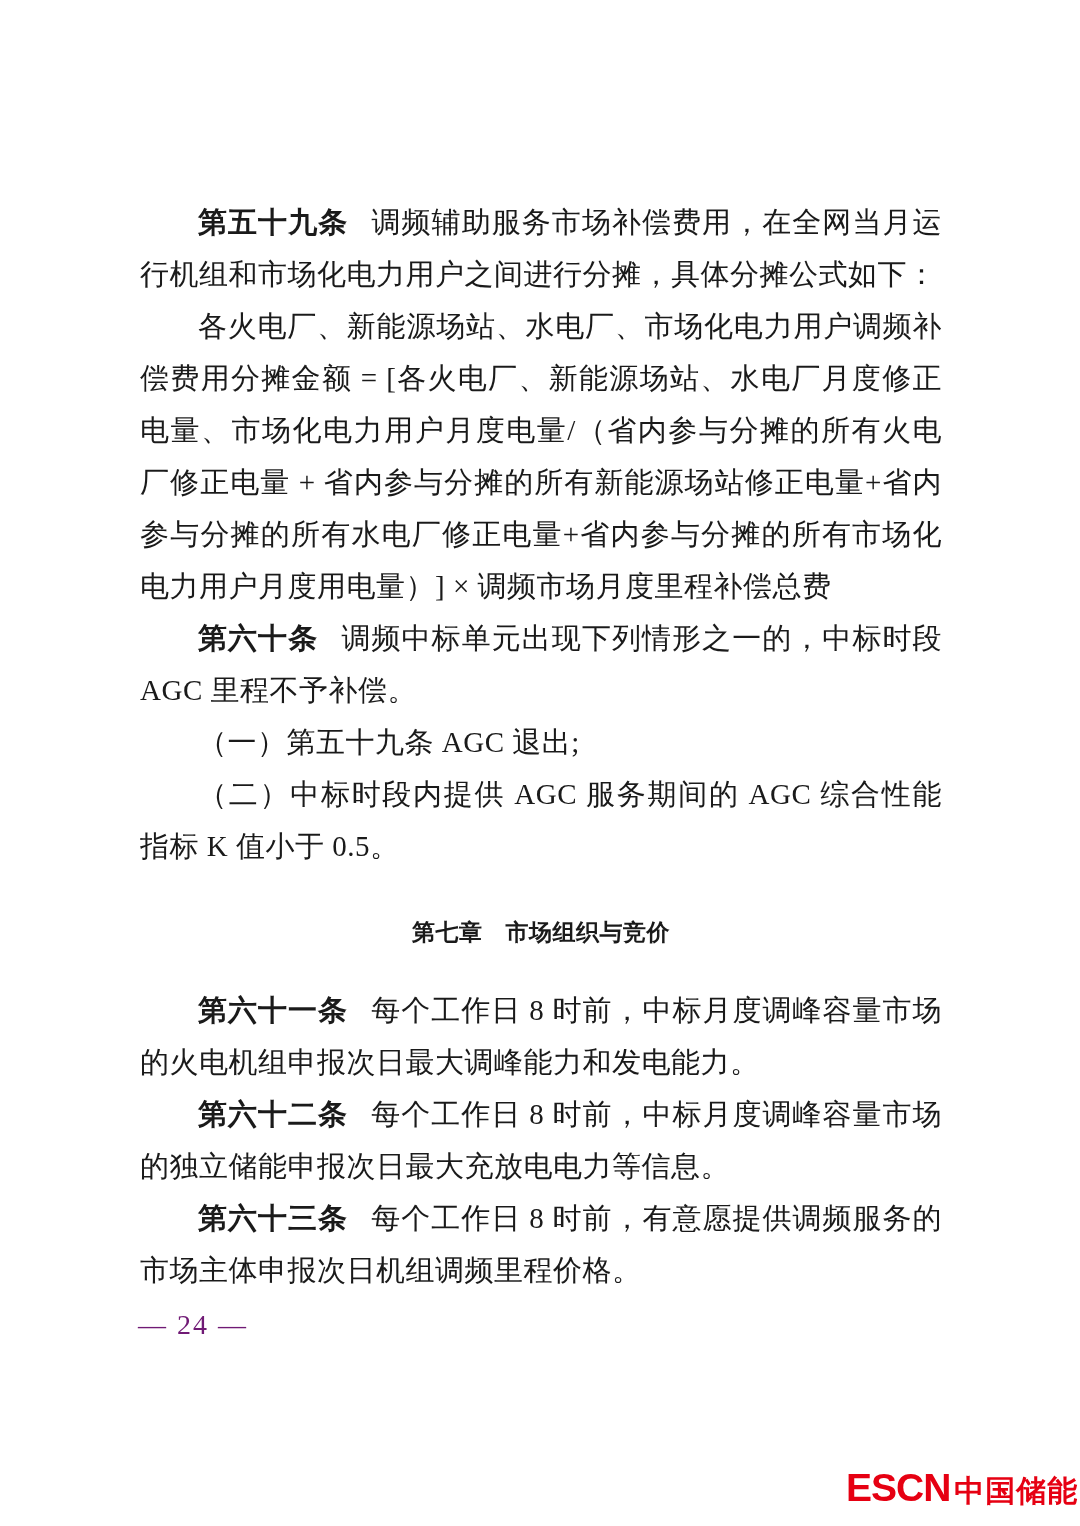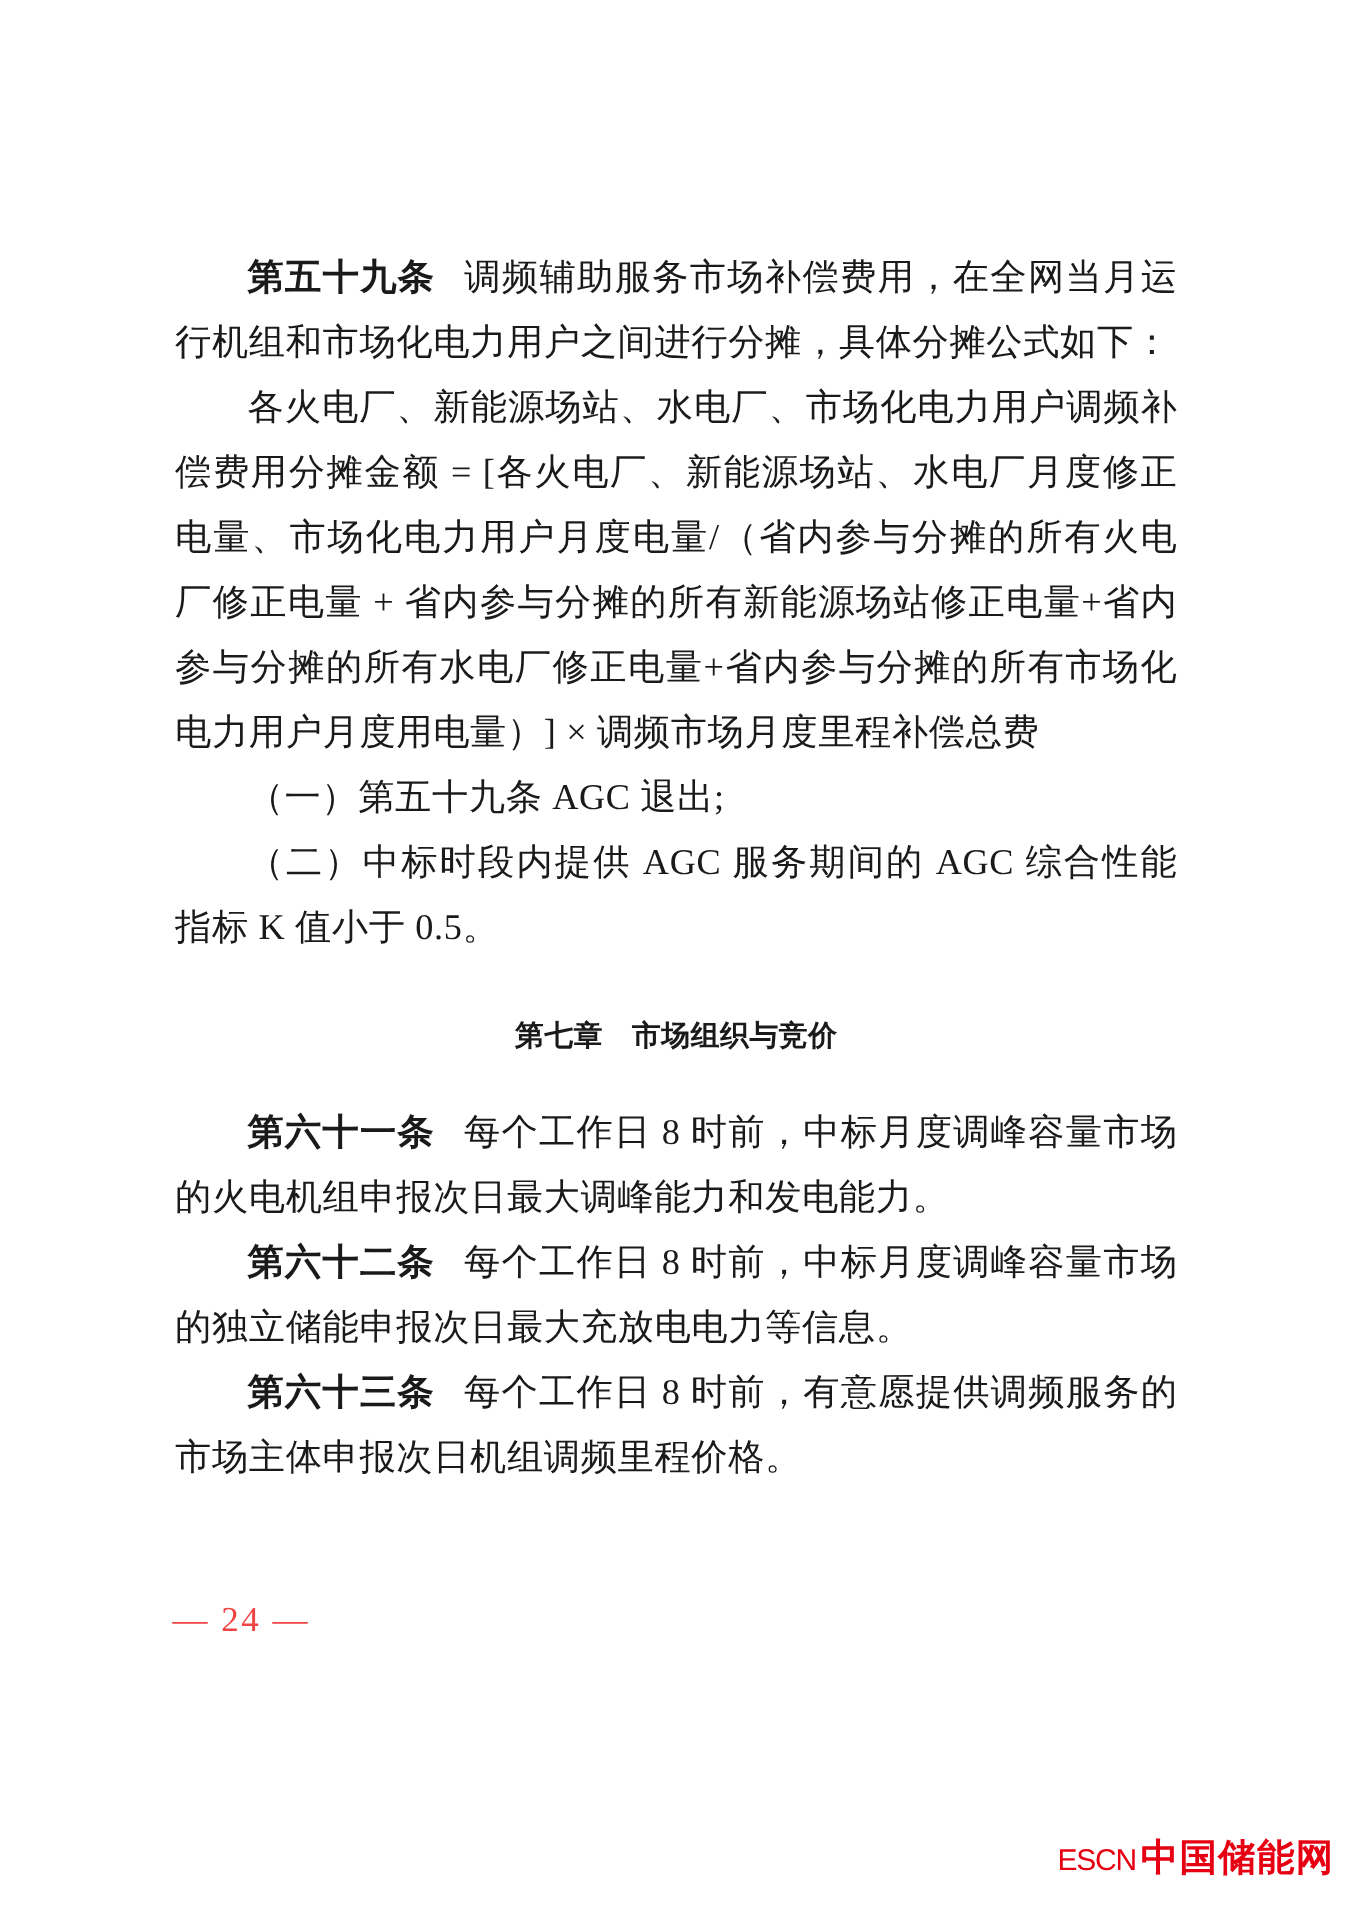--- a/index.html
+++ b/index.html
@@ -43,39 +43,39 @@
     font-weight: 700;
     font-size: 23px;
     line-height: 52px;
   }
   .chapter .chapter-number {
     padding-right: 1em;
   }
   .footer-page-number {
     position: absolute;
     left: 138px;
-    top: 1280px;
+    top: 1308px;
     font-size: 28px;
     line-height: 34px;
     letter-spacing: 2px;
-    color: #ef4444;
+    color: #701a75;
   }
   .logo {
     position: absolute;
     left: 846px;
     top: 1466px;
     display: flex;
     align-items: baseline;
     color: #E60012;
     white-space: nowrap;
   }
   .logo-latin {
     font-family: "Liberation Sans", "DejaVu Sans", sans-serif;
-    font-weight: 400;
-    font-size: 24px;
+    font-weight: 700;
+    font-size: 39px;
     letter-spacing: -1px;
   }
   .logo-cn {
     font-family: "Liberation Sans", "DejaVu Sans", sans-serif;
     font-weight: 800;
     font-size: 30px;
     margin-left: 4px;
     letter-spacing: 1px;
   }
 </style>
@@ -87,20 +87,23 @@
   <div class="content">
 
     <p class="para">
       <span class="article-label">第五十九条</span><span>调频辅助服务市场补偿费用，在全网当月运行机组和市场化电力用户之间进行分摊，具体分摊公式如下：</span>
     </p>
 
     <p class="para">
       <span>各火电厂、新能源场站、水电厂、市场化电力用户调频补偿费用分摊金额 = [各火电厂、新能源场站、水电厂月度修正电量、市场化电力用户月度电量/（省内参与分摊的所有火电厂修正电量 + 省内参与分摊的所有新能源场站修正电量+省内参与分摊的所有水电厂修正电量+省内参与分摊的所有市场化电力用户月度用电量）] × 调频市场月度里程补偿总费</span>
     </p>
 
+    <p class="para">
+      <span class="article-label">第六十条</span><span>调频中标单元出现下列情形之一的，中标时段 AGC 里程不予补偿。</span>
+    </p>
 
     <p class="para">
       <span>（一）第五十九条 AGC 退出;</span>
     </p>
 
     <p class="para">
       <span>（二）中标时段内提供 AGC 服务期间的 AGC 综合性能指标 K 值小于 0.5。</span>
     </p>
 
     <p class="chapter">

